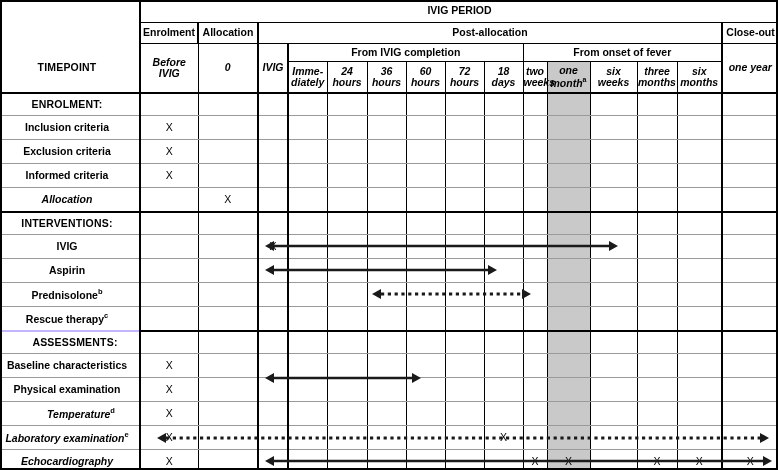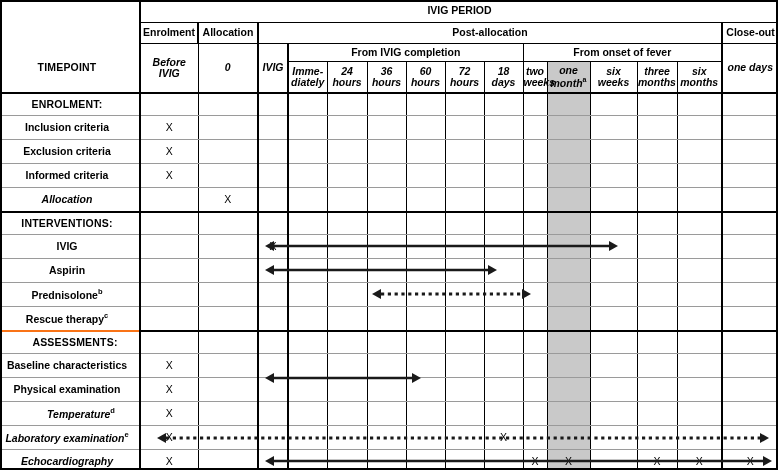--- a/index.html
+++ b/index.html
@@ -65,21 +65,21 @@
           <td class="hdr-bold" colspan="12" style="height:20px;border-bottom:1px solid #000;border-left:2px solid #000;border-top:none;border-right:1px solid #000;">Post-allocation</td>
           <td class="hdr-bold" colspan="1" style="height:20px;border-bottom:1px solid #000;border-left:2px solid #000;border-top:none;border-right:none;">Close-out</td>
         </tr>
         <tr>
           <td class="timepoint" rowspan="2" style="border-left:none;border-top:none;border-right:2px solid #000;border-bottom:2px solid #000;">TIMEPOINT</td>
           <td class="hdr-ital" rowspan="2" style="border-left:2px solid #000;border-bottom:2px solid #000;">Before<br>IVIG</td>
           <td class="hdr-ital" rowspan="2" style="border-left:1px solid #000;border-bottom:2px solid #000;">0</td>
           <td class="hdr-ital" rowspan="2" style="border-left:1px solid #000;border-bottom:2px solid #000;border-left:2px solid #000;">IVIG</td>
           <td class="hdr-bold" colspan="6" style="height:17px;border-left:2px solid #000;border-bottom:1px solid #000;">From IVIG completion</td>
           <td class="hdr-bold" colspan="5" style="height:17px;border-left:1px solid #000;border-bottom:1px solid #000;">From onset of fever</td>
-          <td class="hdr-ital" rowspan="2" style="border-left:2px solid #000;border-bottom:2px solid #000;">one days</td>
+          <td class="hdr-ital" rowspan="2" style="border-left:2px solid #000;border-bottom:2px solid #000;">one year</td>
         </tr>
         <tr>
           <td class="hdr-ital" style="height:30px;border-bottom:2px solid #000;border-left:2px solid #000;">Imme-<br>diately</td>
           <td class="hdr-ital" style="height:30px;border-bottom:2px solid #000;margin-left:30px;">24<br>hours</td>
           <td class="hdr-ital" style="height:30px;border-bottom:2px solid #000;">36<br>hours</td>
           <td class="hdr-ital" style="height:30px;border-bottom:2px solid #000;">60<br>hours</td>
           <td class="hdr-ital" style="height:30px;border-bottom:2px solid #000;">72<br>hours</td>
           <td class="hdr-ital" style="height:30px;border-bottom:2px solid #000;">18<br>days</td>
           <td class="hdr-ital" style="height:30px;border-bottom:2px solid #000;border-left:1px solid #000;">two<br>weeks</td>
           <td class="hdr-ital shade" style="height:30px;border-bottom:2px solid #000;">one<br>month<sup style="font-size:7px;font-style:normal;">a</sup></td>
@@ -261,21 +261,21 @@
           <td></td>
           <td></td>
           <td></td>
           <td class="shade "></td>
           <td></td>
           <td></td>
           <td></td>
           <td style="border-left:2px solid #000;"></td>
         </tr>
         <tr class="body">
-          <td class="rowlabel section" style="height:21px;border-top:2px solid #f97316;border-left:none;border-right:2px solid #000;padding-left:16px;">ASSESSMENTS:</td>
+          <td class="rowlabel section" style="height:21px;border-top:2px solid #c4b5fd;border-left:none;border-right:2px solid #000;padding-left:16px;">ASSESSMENTS:</td>
           <td style="border-top:2px solid #000;border-left:2px solid #000;"></td>
           <td style="border-top:2px solid #000;"></td>
           <td style="border-top:2px solid #000;border-left:2px solid #000;"></td>
           <td style="border-top:2px solid #000;border-left:2px solid #000;"></td>
           <td style="border-top:2px solid #000;"></td>
           <td style="border-top:2px solid #000;"></td>
           <td style="border-top:2px solid #000;"></td>
           <td style="border-top:2px solid #000;"></td>
           <td style="border-top:2px solid #000;"></td>
           <td style="border-top:2px solid #000;"></td>

